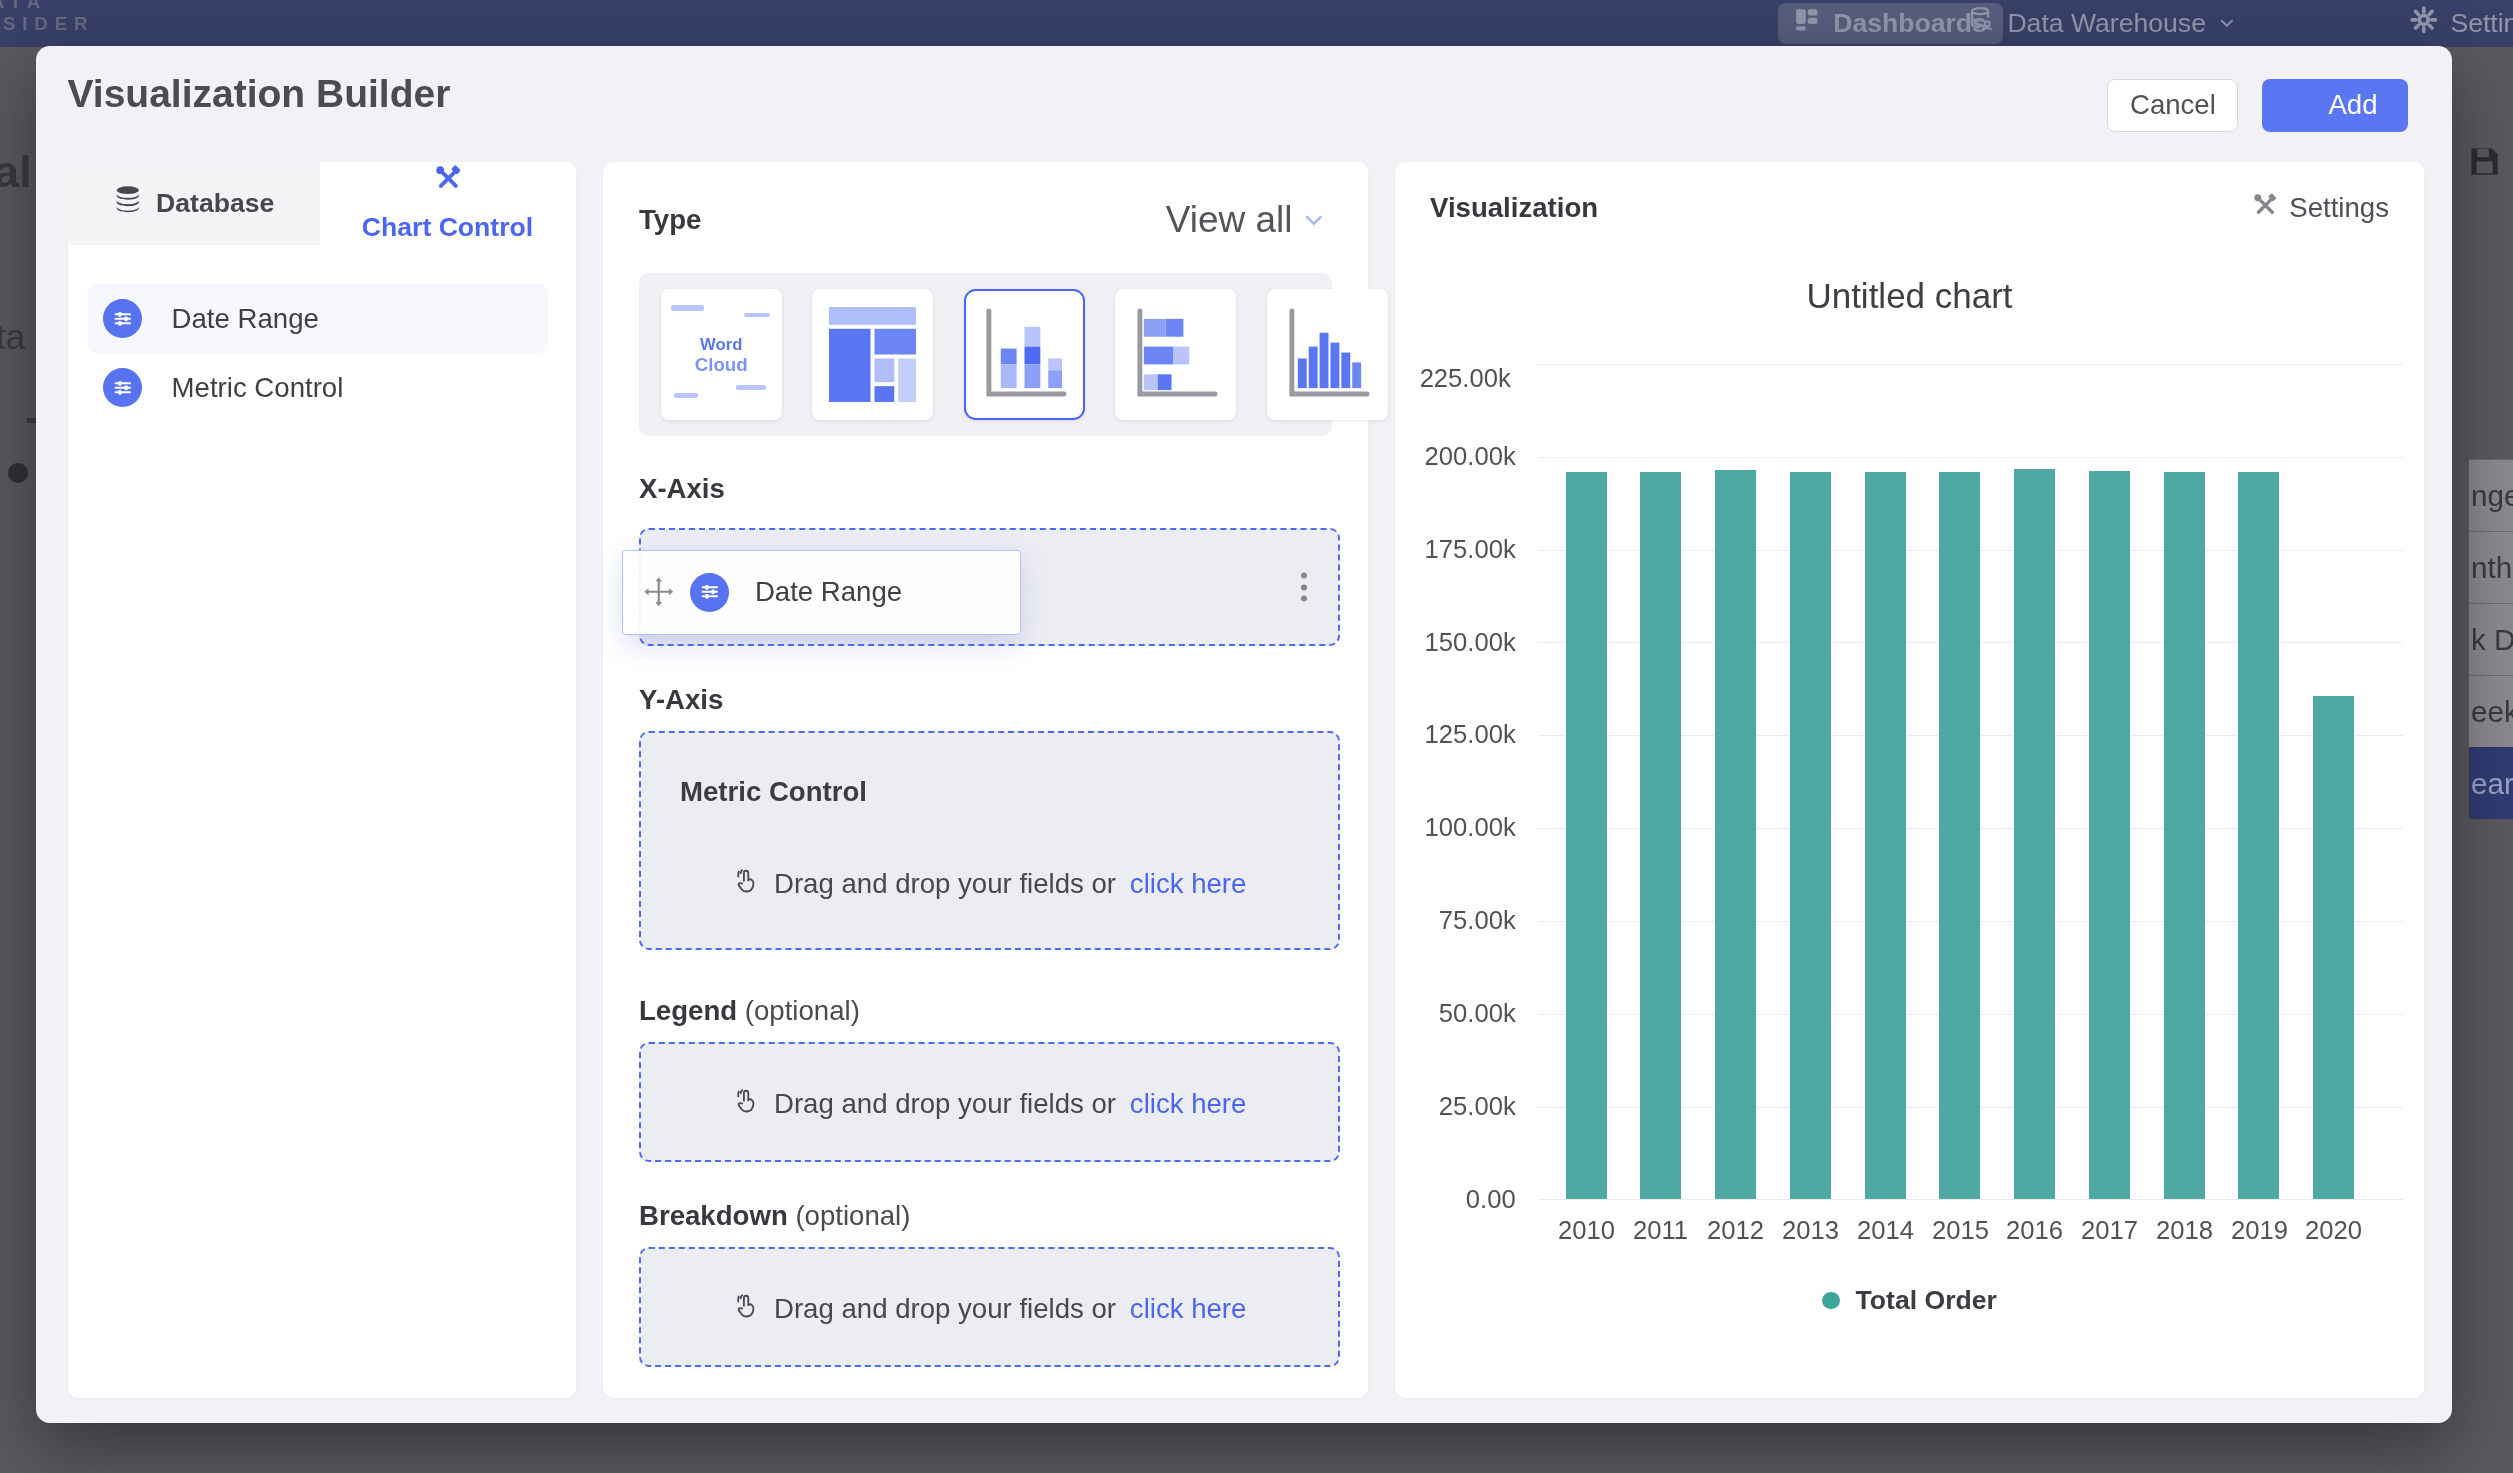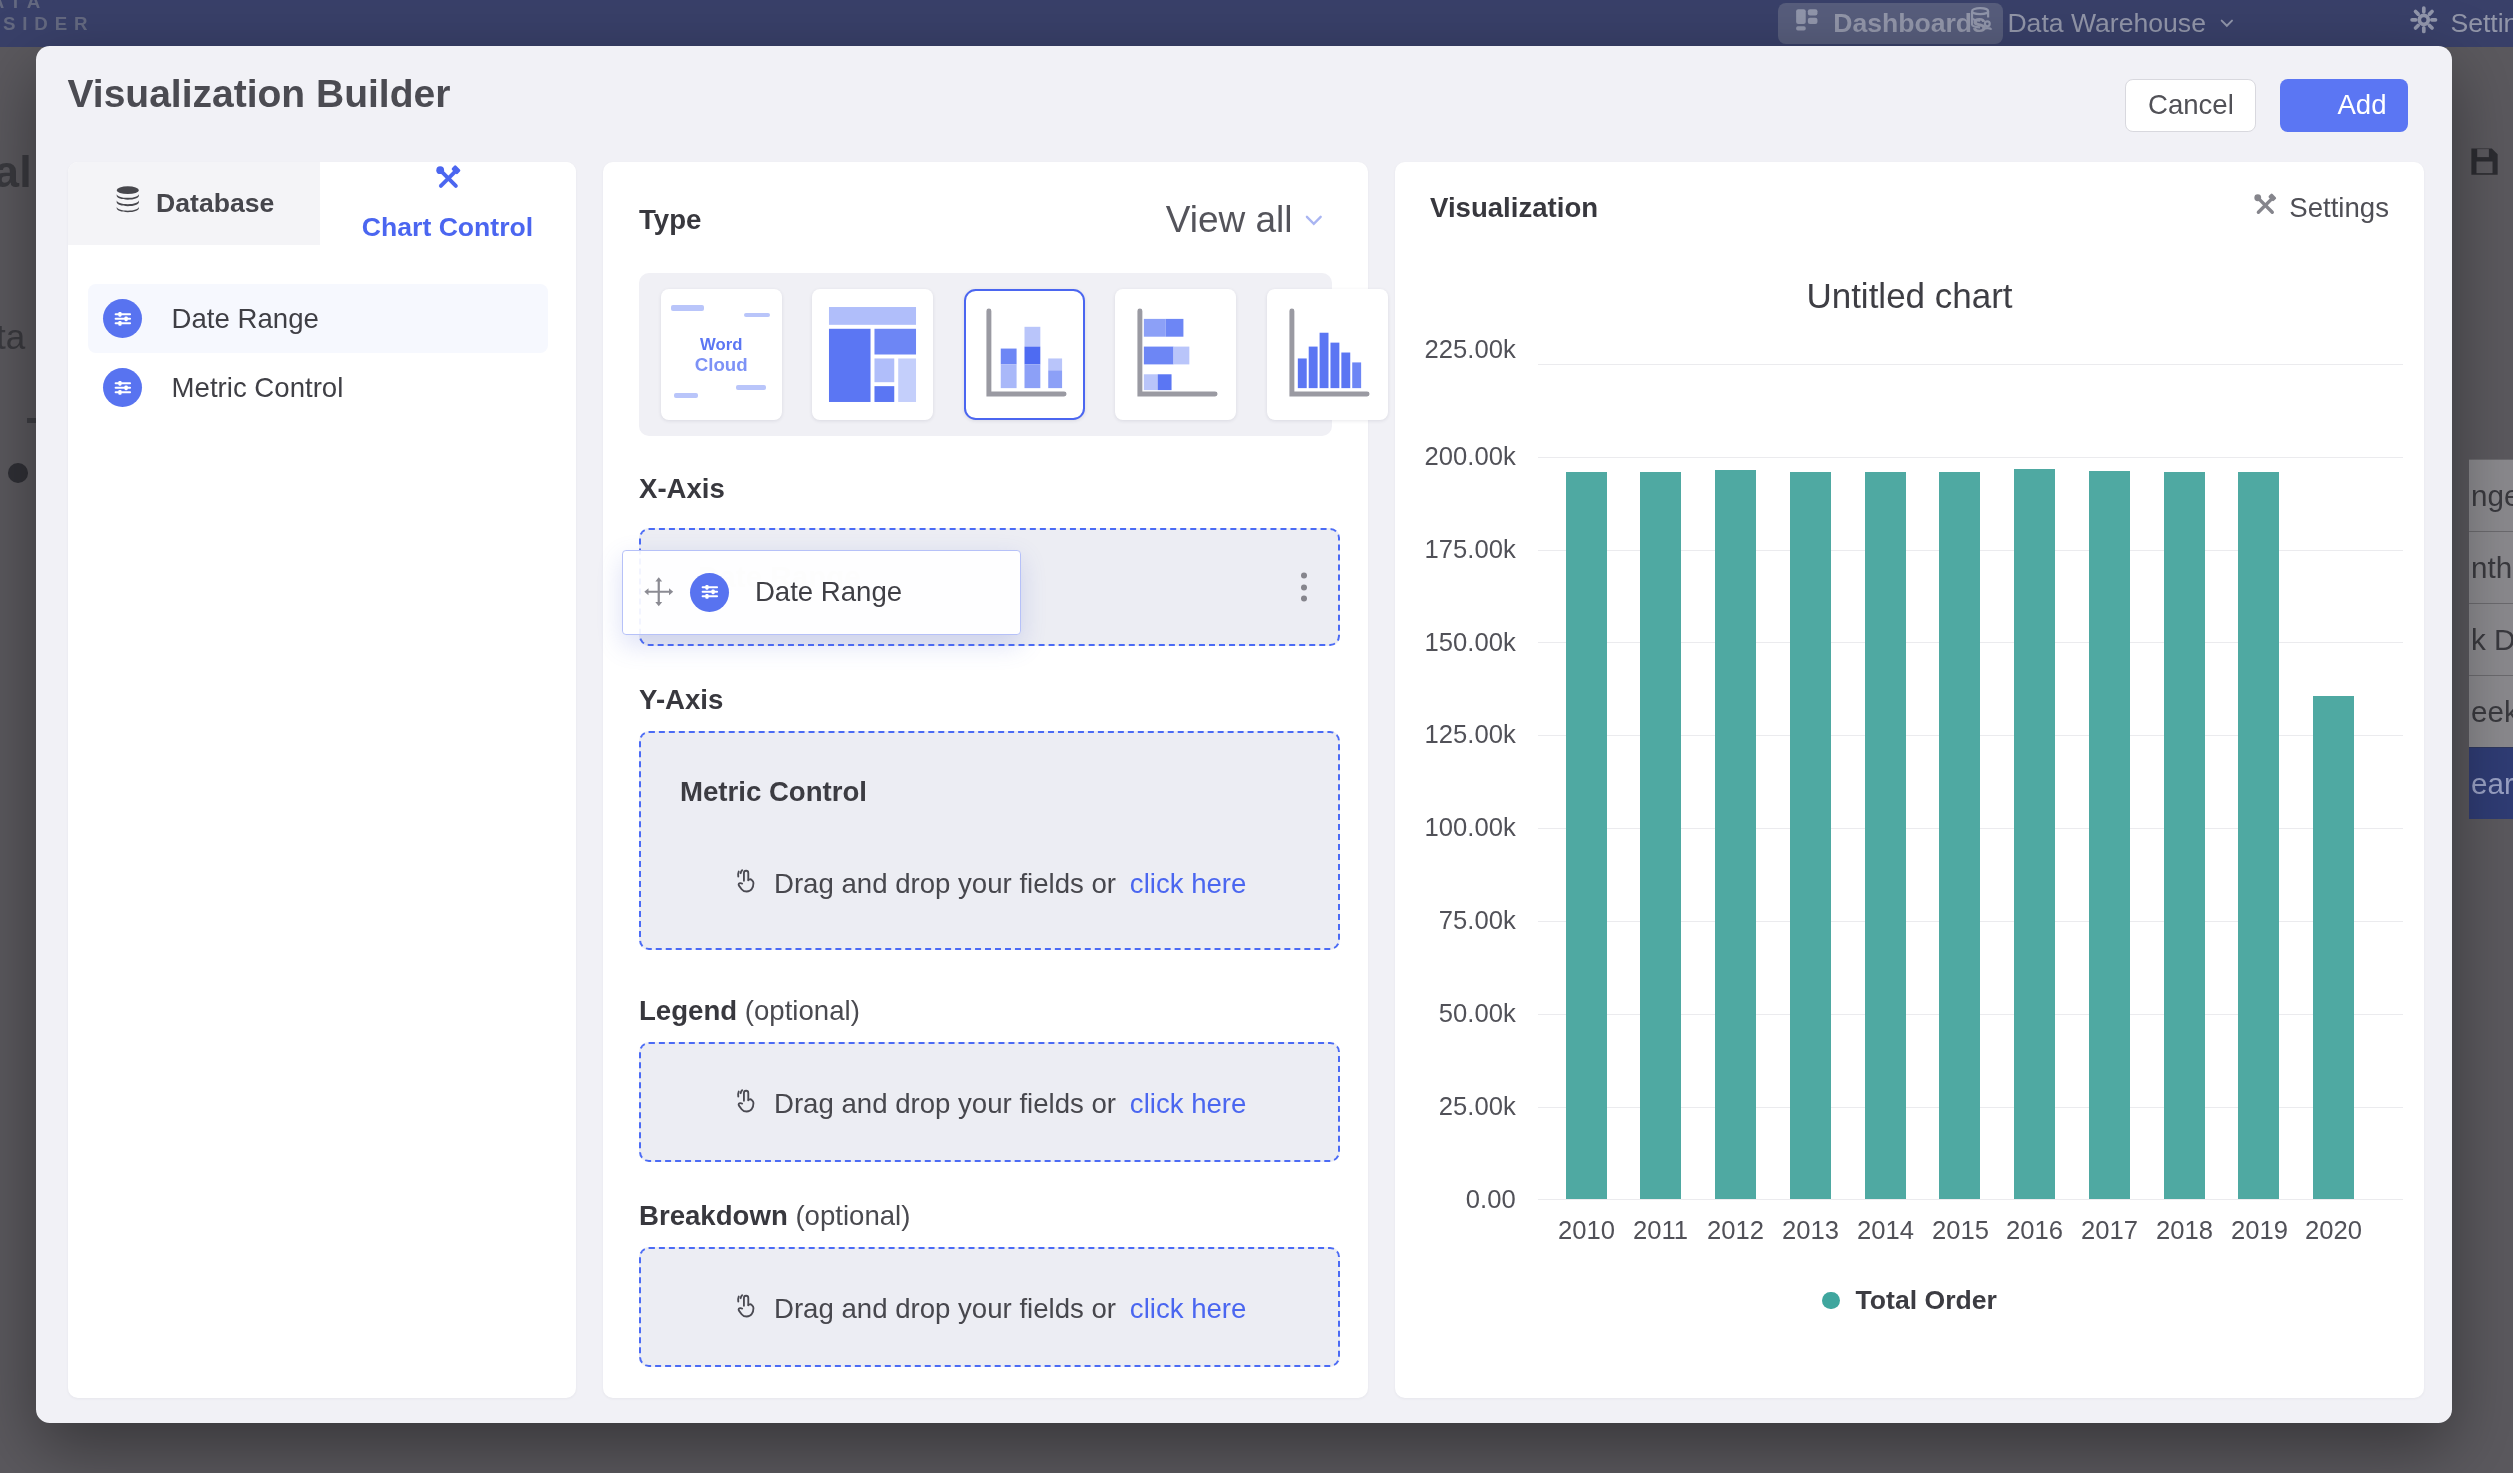--- a/index.html
+++ b/index.html
@@ -22,21 +22,21 @@
     border-top:1px solid rgba(50,50,55,.35);font-size:29.6px;color:#39393e;padding-left:2px;white-space:nowrap;}
   .edge-menu .mi.sel{background:#2f3c74;color:#99a1c4;}
   
   .modal{position:absolute;left:36px;top:46px;width:2416px;height:1377px;background:#f1f1f6;
     border-radius:13.8px;box-shadow:0 23.6px 69px rgba(0,0,0,.4);}
   .modal-title{position:absolute;left:31.5px;top:25.6px;font-size:39px;font-weight:bold;color:#4b4b52;}
   .hdr-btns{position:absolute;right:44px;top:32.5px;display:flex;gap:23.6px;}
   .btn{height:53px;display:flex;align-items:center;justify-content:center;font-size:27.6px;
     border-radius:7.9px;cursor:pointer;box-sizing:border-box;}
   .btn.cancel{width:131px;background:#fff;border:1px solid #d8d8de;color:#515157;}
-  .btn.add{width:128px;background:#5b76f3;color:#fff;padding-left:36px;}
+  .btn.add{width:146px;background:#5b76f3;color:#fff;padding-left:36px;}
   .panel{position:absolute;top:116px;background:#fff;border-radius:9.9px;height:1236px;
     box-shadow:0 1px 3px rgba(40,40,60,.05);}
   
   .p-left{left:31.5px;width:508px;}
   .tabs{display:flex;height:83px;}
   .tab{display:flex;align-items:center;justify-content:center;gap:13.8px;font-size:26.6px;
     font-weight:bold;cursor:pointer;}
   .tab.db{width:252px;background:#f4f4f7;color:#46464c;border-radius:9.9px 0 0 0;}
   .tab.cc{width:256px;background:#fff;color:#4b66f0;border-radius:0 9.9px 0 0;flex-direction:column;}
   .field-row{position:absolute;left:20.7px;width:460px;height:69px;border-radius:7.9px;
@@ -400,21 +400,21 @@
                 </g>
                 <circle cx="5.4" cy="5.4" r="3.2" fill="#85858c"></circle>
                 <rect x="15.8" y="2.6" width="6.6" height="4.8" rx="1.2" fill="#85858c" transform="rotate(45 19 5)"></rect>
               </svg>
           </span>
           <span>Settings</span>
         </span>
       </div>
       <div class="chart-title">Untitled chart</div>
       <div id="yticks">
-          <div class="ytick" style="top: 173px;">225.00k</div>
+          <div class="ytick" style="top: 202px; text-align: center;">225.00k</div>
           <div class="ytick" style="top: 280px;">200.00k</div>
           <div class="ytick" style="top: 373px;">175.00k</div>
           <div class="ytick" style="top: 466px;">150.00k</div>
           <div class="ytick" style="top: 558px;">125.00k</div>
           <div class="ytick" style="top: 651px;">100.00k</div>
           <div class="ytick" style="top: 744px;">75.00k</div>
           <div class="ytick" style="top: 837px;">50.00k</div>
           <div class="ytick" style="top: 930px;">25.00k</div>
           <div class="ytick" style="top: 1023px;">0.00</div>
         </div>

